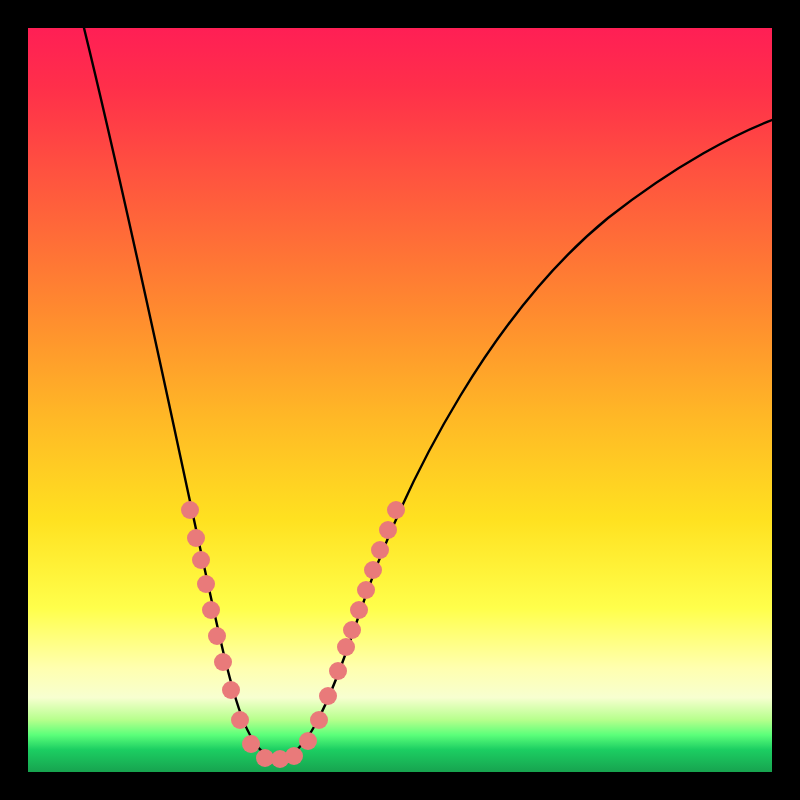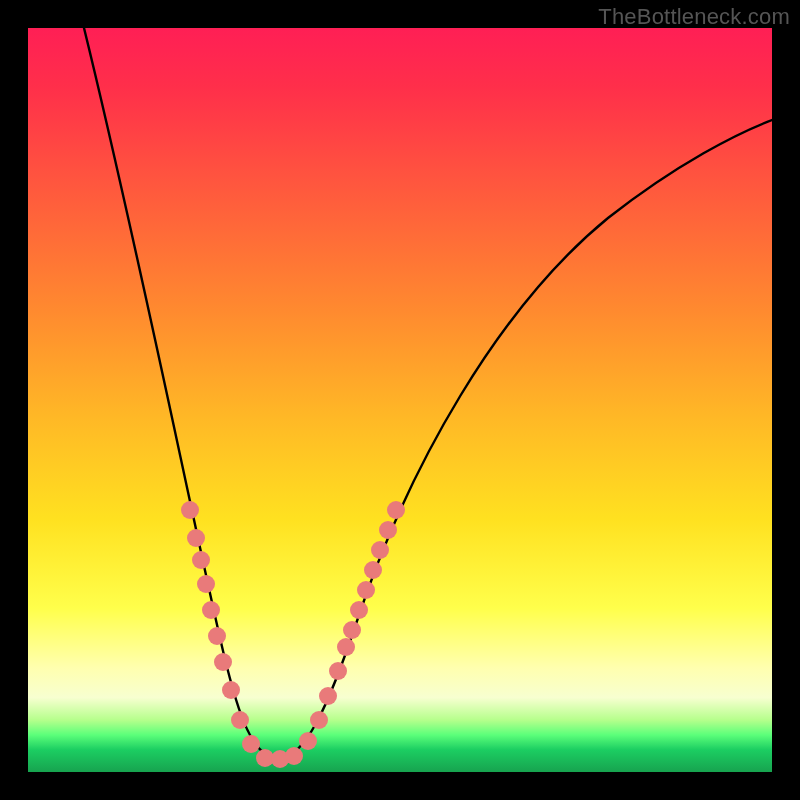--- a/index.html
+++ b/index.html
@@ -59,21 +59,20 @@
     position: absolute;
     inset: 0;
     width: 100%;
     height: 100%;
   }
 </style>
 </head>
 <body>
 
 <div class="frame">
-  <div class="watermark">TheBottleneck.com</div>
 
   <div class="plot-area">
     <div class="gradient-bg"></div>
 
     <svg class="curve" viewBox="0 0 744 744" preserveAspectRatio="none">
       <path fill="none" stroke="#000000" stroke-width="2.4" stroke-linecap="round" d="M 56 0 C 110 220, 160 470, 192 610 C 208 680, 222 726, 248 731 C 276 733, 300 680, 330 590 C 380 440, 470 280, 580 190 C 650 135, 710 105, 744 92"></path>
       <g id="markers">
           <circle cx="162" cy="482" r="9" fill="#e97a7a" stroke="#c95555" stroke-width="0"></circle>
           <circle cx="168" cy="510" r="9" fill="#e97a7a" stroke="#c95555" stroke-width="0"></circle>
           <circle cx="173" cy="532" r="9" fill="#e97a7a" stroke="#c95555" stroke-width="0"></circle>

